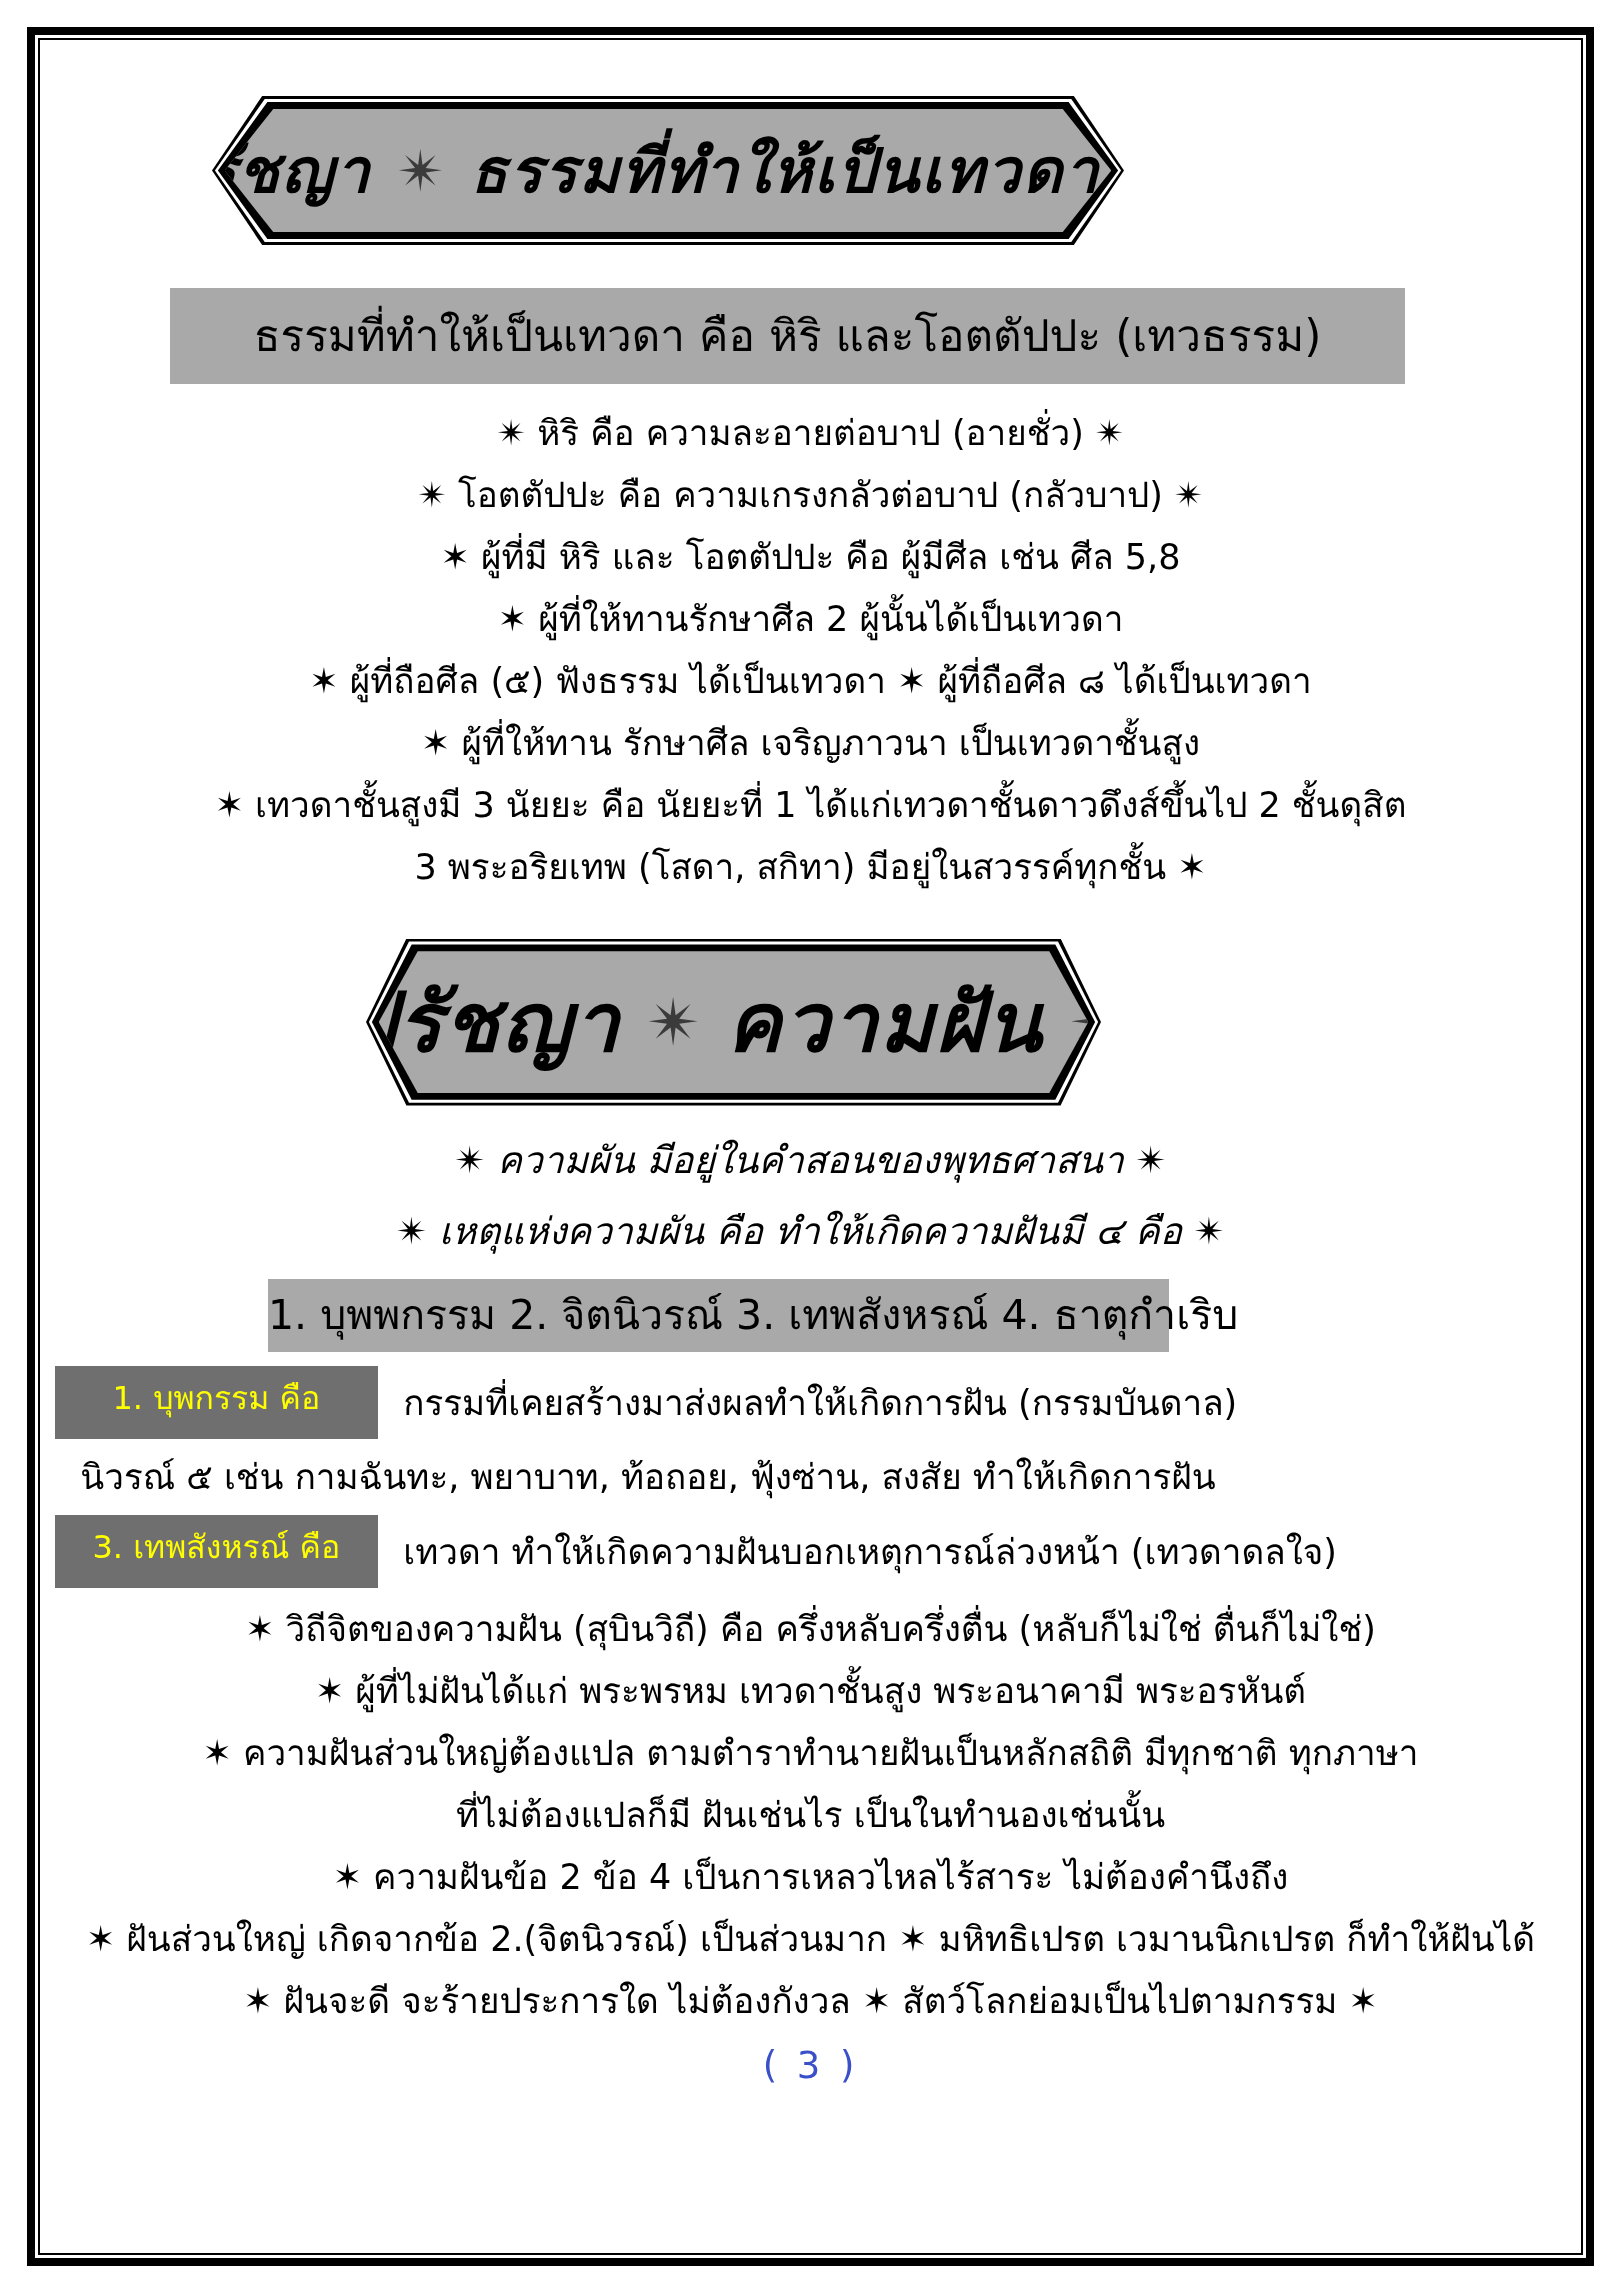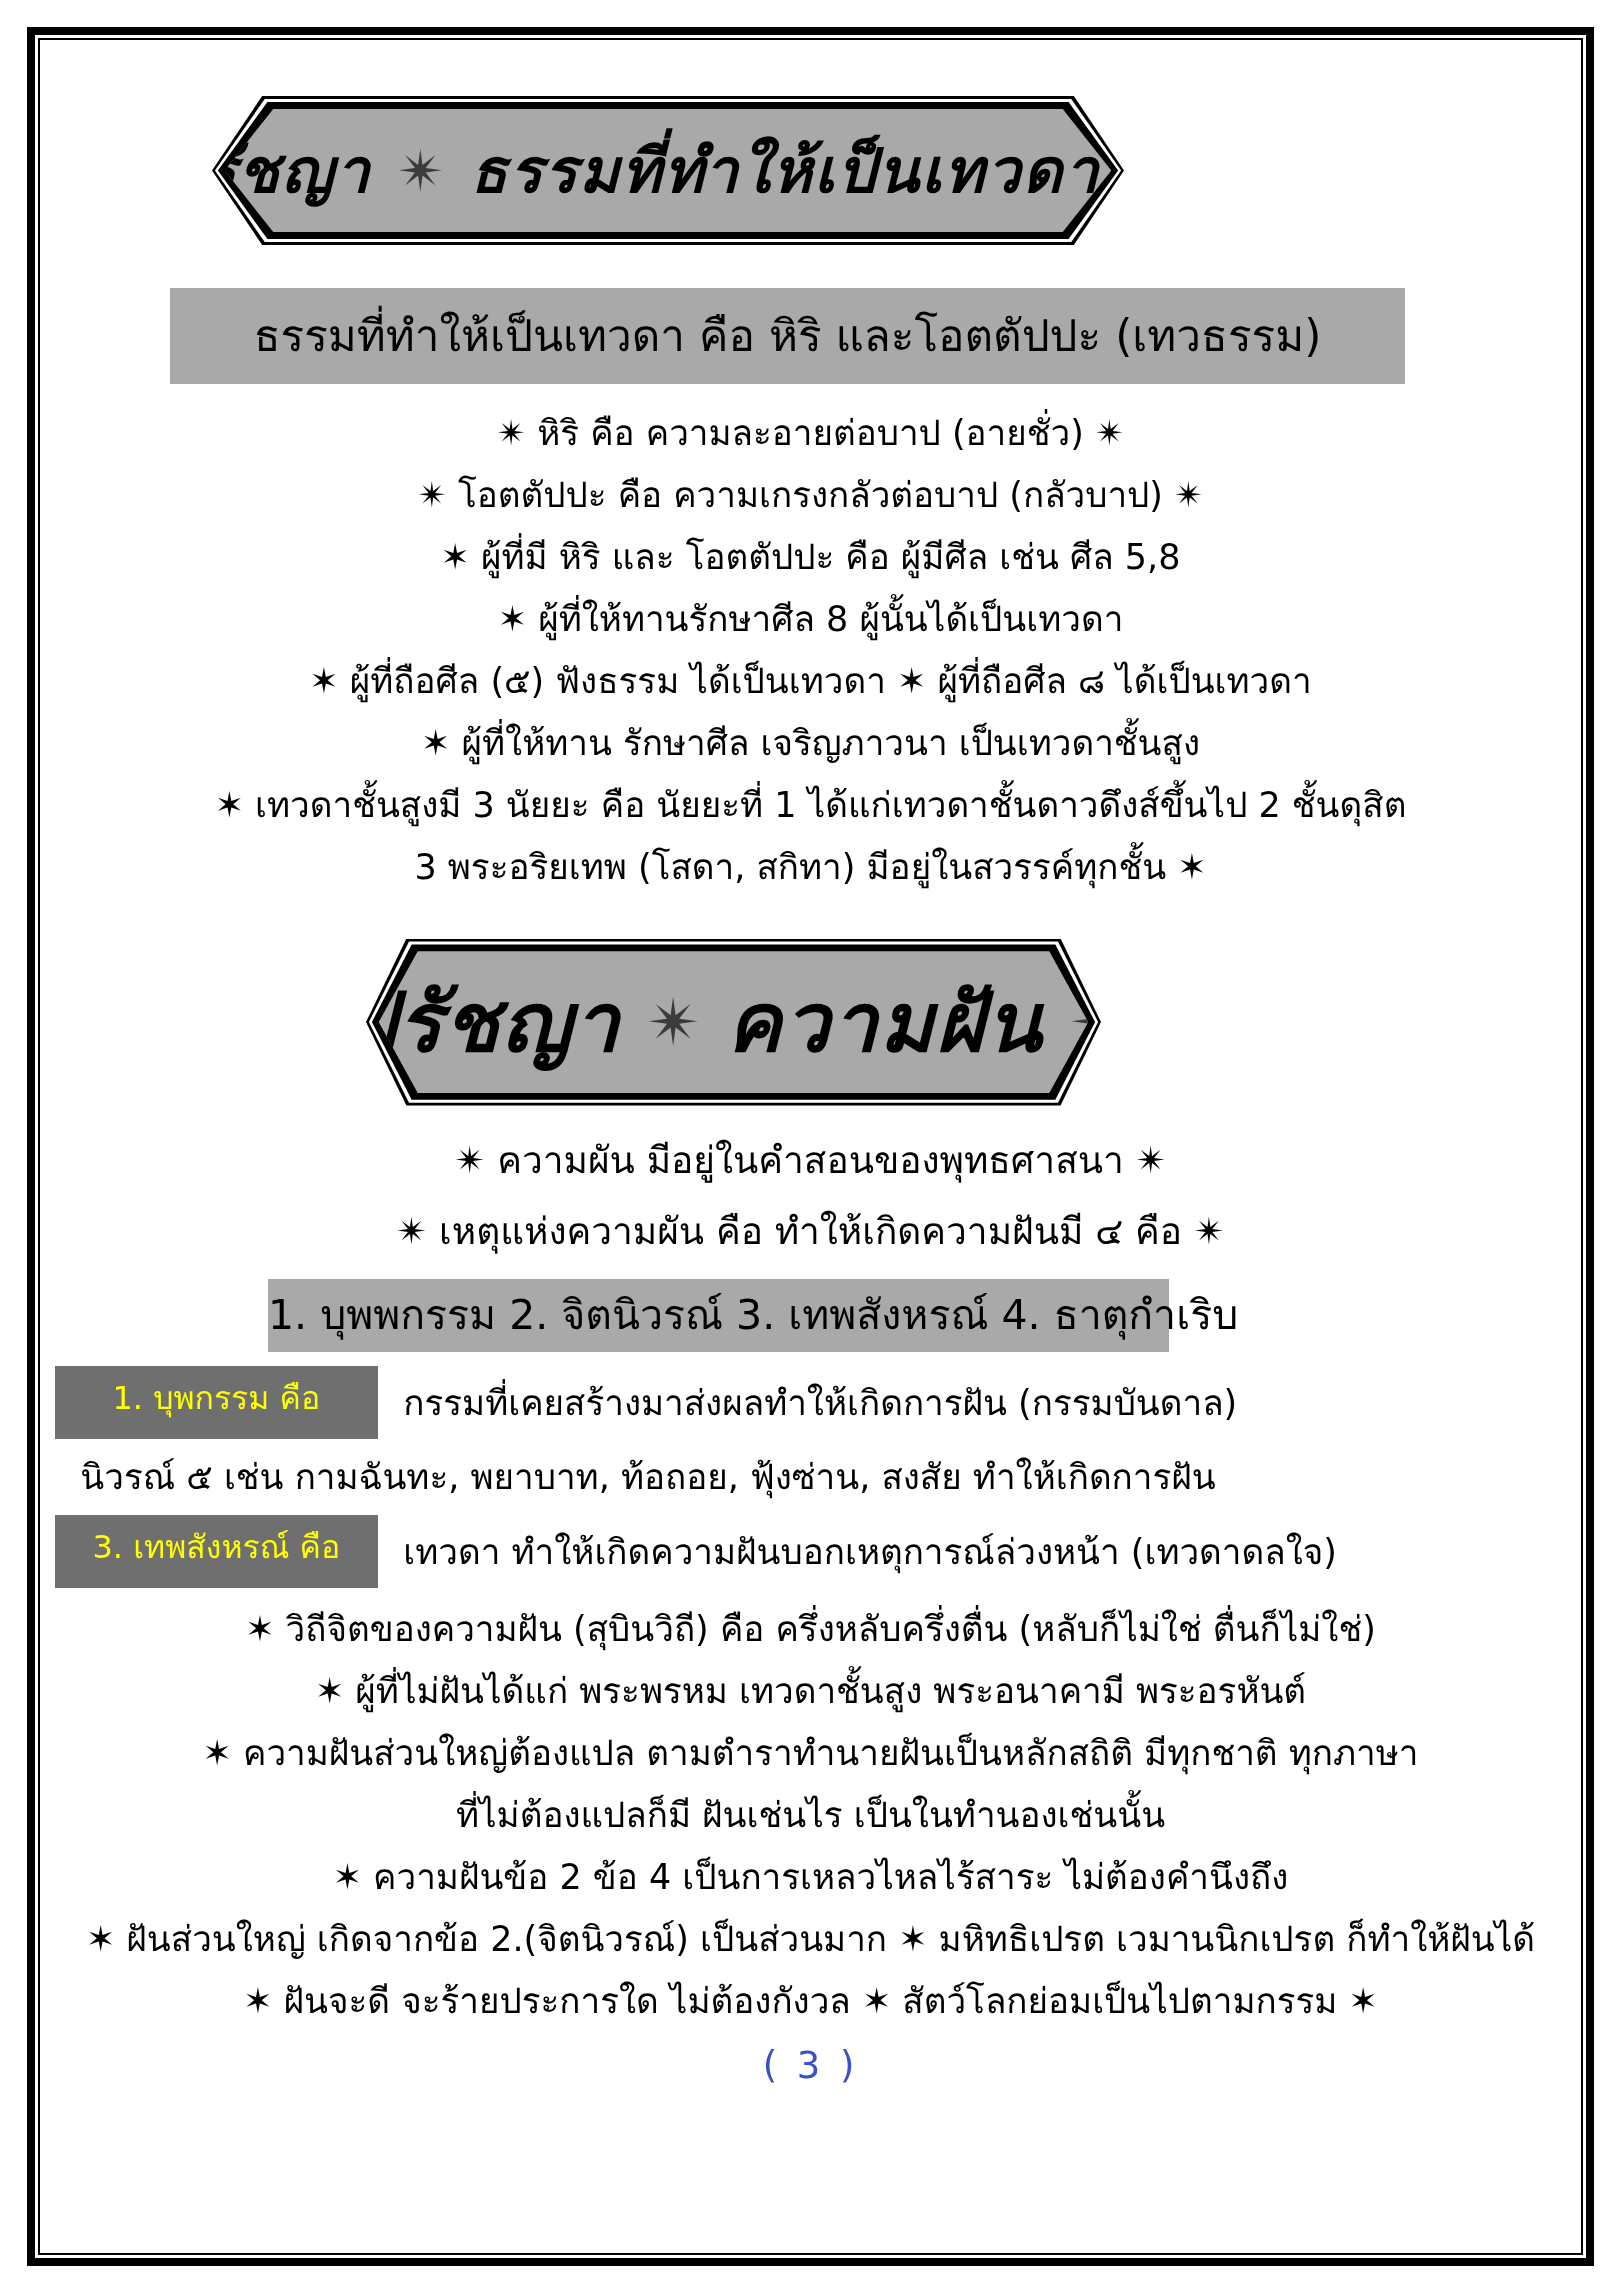--- a/index.html
+++ b/index.html
@@ -78,21 +78,21 @@
     font-size: 41px;
   }
 
   
   .lines { margin-top: 17.6px; }
   .line {
     font-size: 35px;
     line-height: 62px;
     white-space: nowrap;
   }
-  .intro-lines { margin-top: 19.6px; }
+  .intro-lines { margin-top: 19.6px; font-style: italic; }
   .intro-lines .line { font-size: 37px; line-height: 71px; }
   .closing-lines { margin-top: 13.7px; }
 
   
   .def-rows { margin: 17.6px 0 0 9.8px; text-align: left; }
   .def-row {
     display: flex;
     align-items: center;
     height: 65px;
     margin-bottom: 9.8px;
@@ -142,21 +142,21 @@
         <span class="banner-star">✴</span>
       </div>
     </div>
 
     <div class="gray-bar bar-1">ธรรมที่ทำให้เป็นเทวดา คือ  หิริ และโอตตัปปะ (เทวธรรม)</div>
 
     <div class="lines">
       <div class="line">✴ หิริ คือ ความละอายต่อบาป (อายชั่ว) ✴</div>
       <div class="line">✴ โอตตัปปะ คือ ความเกรงกลัวต่อบาป (กลัวบาป) ✴</div>
       <div class="line">✶ ผู้ที่มี หิริ และ โอตตัปปะ คือ ผู้มีศีล เช่น ศีล 5,8</div>
-      <div class="line">✶ ผู้ที่ให้ทานรักษาศีล 8 ผู้นั้นได้เป็นเทวดา</div>
+      <div class="line">✶ ผู้ที่ให้ทานรักษาศีล 2 ผู้นั้นได้เป็นเทวดา</div>
       <div class="line">✶ ผู้ที่ถือศีล (๕) ฟังธรรม ได้เป็นเทวดา ✶ ผู้ที่ถือศีล ๘ ได้เป็นเทวดา</div>
       <div class="line">✶ ผู้ที่ให้ทาน รักษาศีล  เจริญภาวนา  เป็นเทวดาชั้นสูง</div>
       <div class="line">✶ เทวดาชั้นสูงมี 3 นัยยะ คือ นัยยะที่ 1 ได้แก่เทวดาชั้นดาวดึงส์ขึ้นไป 2 ชั้นดุสิต</div>
       <div class="line">3 พระอริยเทพ (โสดา, สกิทา) มีอยู่ในสวรรค์ทุกชั้น ✶</div>
     </div>
 
     <div class="banner banner-2">
       <div class="hex l1"></div>
       <div class="hex l2"></div>
       <div class="hex l3"></div>

